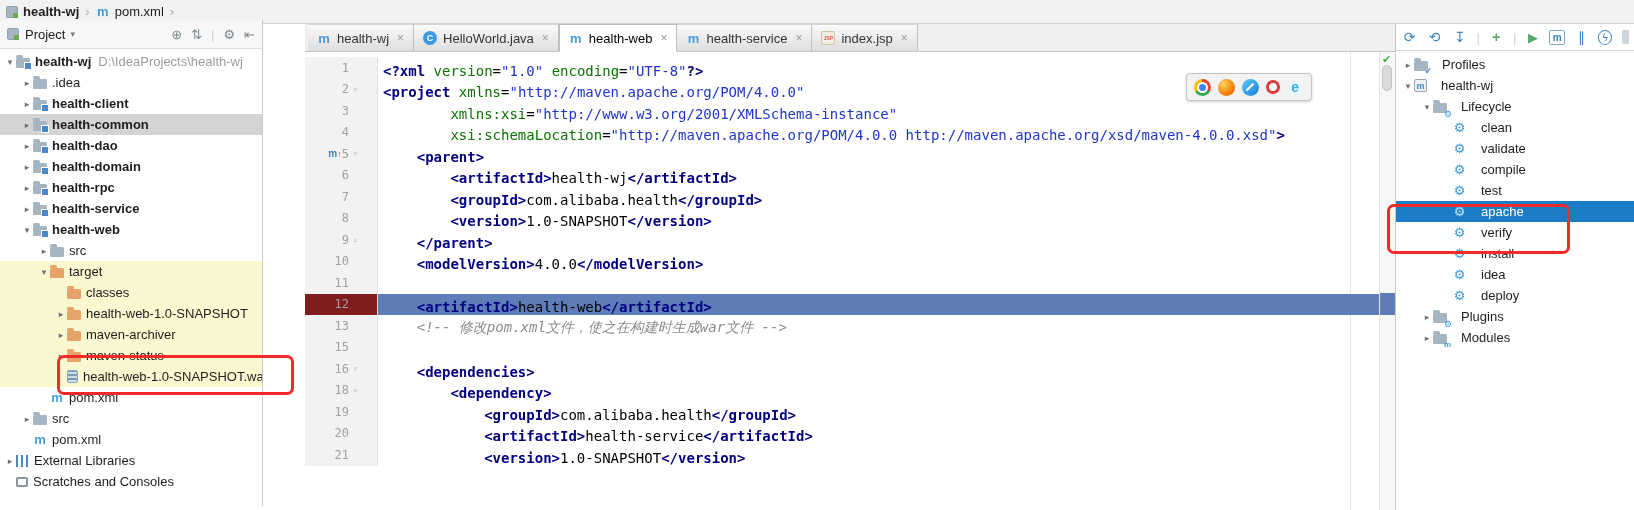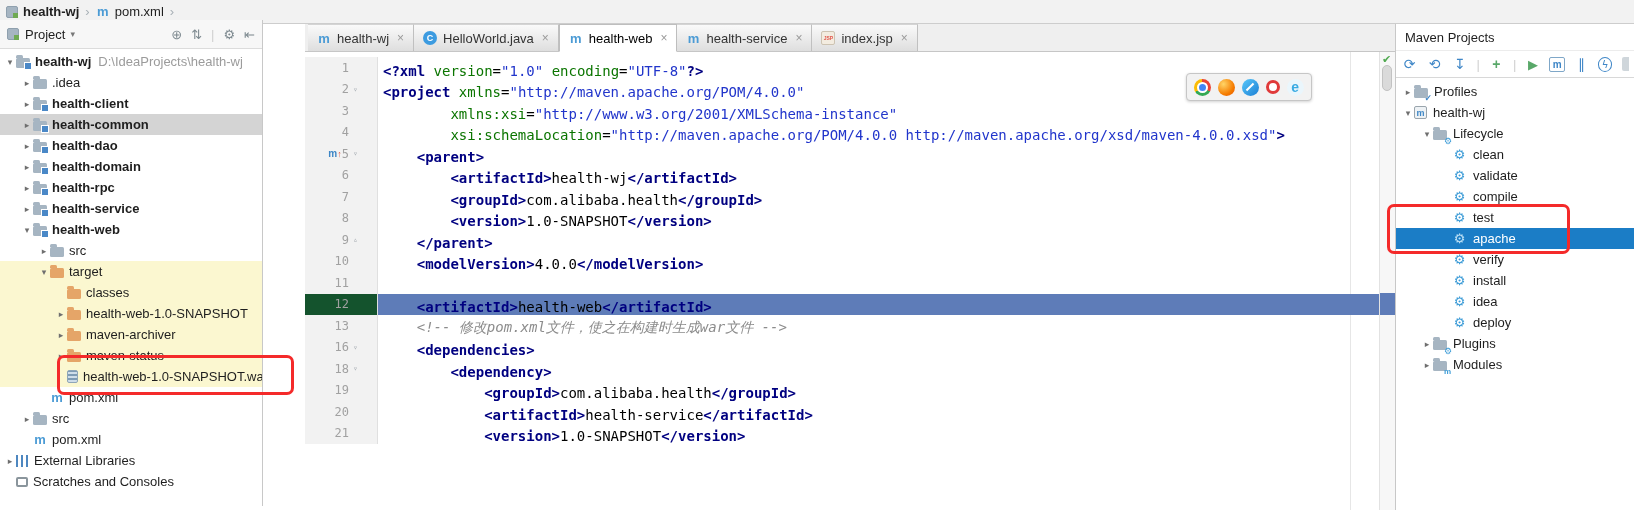--- a/index.html
+++ b/index.html
@@ -82,21 +82,21 @@
   .cline { display:flex; height:21.5px; align-items:center;
            font-family:"DejaVu Sans Mono", monospace; font-size:14px; }
   .gut { width:73px; flex:none; height:100%; background:#f2f2f2; border-right:1px solid #e0e0e0;
          display:flex; align-items:center; justify-content:flex-end; }
   .gut .num { color:#a1a1a1; font-size:12px; padding-right:4px; }
   .gut .slot { width:24px; display:flex; align-items:center; font-size:8px; color:#a7adb3; }
   .gmaven { font-size:10px; font-weight:800; color:#3d86c6; font-family:"Liberation Sans",sans-serif; }
   .gmaven i { font-style:normal; color:#e0523e; font-size:9px; }
   .code { flex:1; height:100%; display:flex; align-items:flex-end; white-space:pre; padding-left:5px; }
   .cline.sel .code { background:#5e7cb8; }
-  .cline.cur .gut { background:#14532d; }
+  .cline.cur .gut { background:#7f1d1d; }
   .tk-tag { color:#000080; font-weight:700; }
   .tk-attr { color:#0b7500; }
   .tk-val { color:#2135cb; }
   .tk-plain { color:#000; }
   .tk-comment { color:#8c8c8c; font-style:italic; }
 
   .scroll-stripe { position:absolute; right:0; top:0; bottom:0; width:16px; background:#f7f7f7;
                    border-left:1px solid #e2e2e2; }
   .stripe-check { position:absolute; top:1px; left:2px; color:#4fa94f; font-size:11px; }
   .stripe-thumb { position:absolute; top:13px; left:2px; width:10px; height:26px;
@@ -113,21 +113,21 @@
   .mp-toolbar .sep { color:#d0d0d0; }
   .tbi.green { color:#59a869; font-weight:700; }
   .tbi.play { color:#59a869; font-size:13px; }
   .tbi.mbox { font-size:10px; font-weight:800; border:1px solid #7fa7c8; border-radius:2px;
               width:16px; line-height:13px; }
   .tbi.off { border:1px solid #3e86c7; border-radius:50%; width:15px; height:15px; line-height:13px; font-size:10px; }
   .tbi.clipped { width:7px; height:14px; background:#cfd6db; border-radius:2px 0 0 2px; margin-left:2px; }
   .mtree { padding-top:3px; }
   .mrow { height:21px; display:flex; align-items:center; white-space:nowrap; }
   .mrow .arrow { width:12px; flex:none; text-align:center; color:#6f6f6f; font-size:9px; }
-  .mrow .tlabel { margin-left:6px; }
+  .mrow .tlabel { margin-left:14px; }
   .mrow.sel { background:#1b7dc6; color:#fff; }
   .mrow.sel .ic-gear { color:#bbe0f5; }
 
   
   .redbox { position:absolute; border:3px solid #f42a2a; border-radius:7px; z-index:20; }
   #redbox1 { left:57px; top:355px; width:237px; height:40px; }
   #redbox2 { left:1387px; top:204px; width:183px; height:50px; }
 
   .browser-popup { position:absolute; left:1186px; top:73px; width:126px; height:28px; z-index:6;
     background:#f2f2f2; border:1px solid #c6c6c6; border-radius:4px; box-shadow:0 1px 3px rgba(0,0,0,.18);
@@ -410,20 +410,27 @@
           </div>
           <div class="cline">
             <div class="gut">
               <span class="num">13</span>
               <span class="slot"></span>
             </div>
             <div class="code"><span class="tk-plain">    </span><span class="tk-comment">&lt;!-- 修改pom.xml文件，使之在构建时生成war文件 --&gt;</span></div>
           </div>
           <div class="cline">
             <div class="gut">
+              <span class="num">15</span>
+              <span class="slot"></span>
+            </div>
+            <div class="code"></div>
+          </div>
+          <div class="cline">
+            <div class="gut">
               <span class="num">16</span>
               <span class="slot">
                 <span>▿</span>
               </span>
             </div>
             <div class="code"><span class="tk-plain">    </span><span class="tk-tag">&lt;dependencies&gt;</span></div>
           </div>
           <div class="cline">
             <div class="gut">
               <span class="num">18</span>
@@ -457,21 +464,20 @@
         </div>
       <div class="scroll-stripe">
         <div class="stripe-check">✔</div>
         <div class="stripe-thumb"></div>
         <div class="stripe-selmark"></div>
       </div>
     </div>
   </div>
 
   <div class="maven-panel">
-    <div class="mp-title">Maven Projects</div>
     <div class="mp-toolbar" id="maven-toolbar">
         <span class="tbi">⟳</span>
         <span class="tbi">⟲</span>
         <span class="tbi">↧</span>
         <span class="sep">|</span>
         <span class="tbi green">+</span>
         <span class="sep">|</span>
         <span class="tbi play">▶</span>
         <span class="tbi mbox">m</span>
         <span class="tbi">∥</span>

